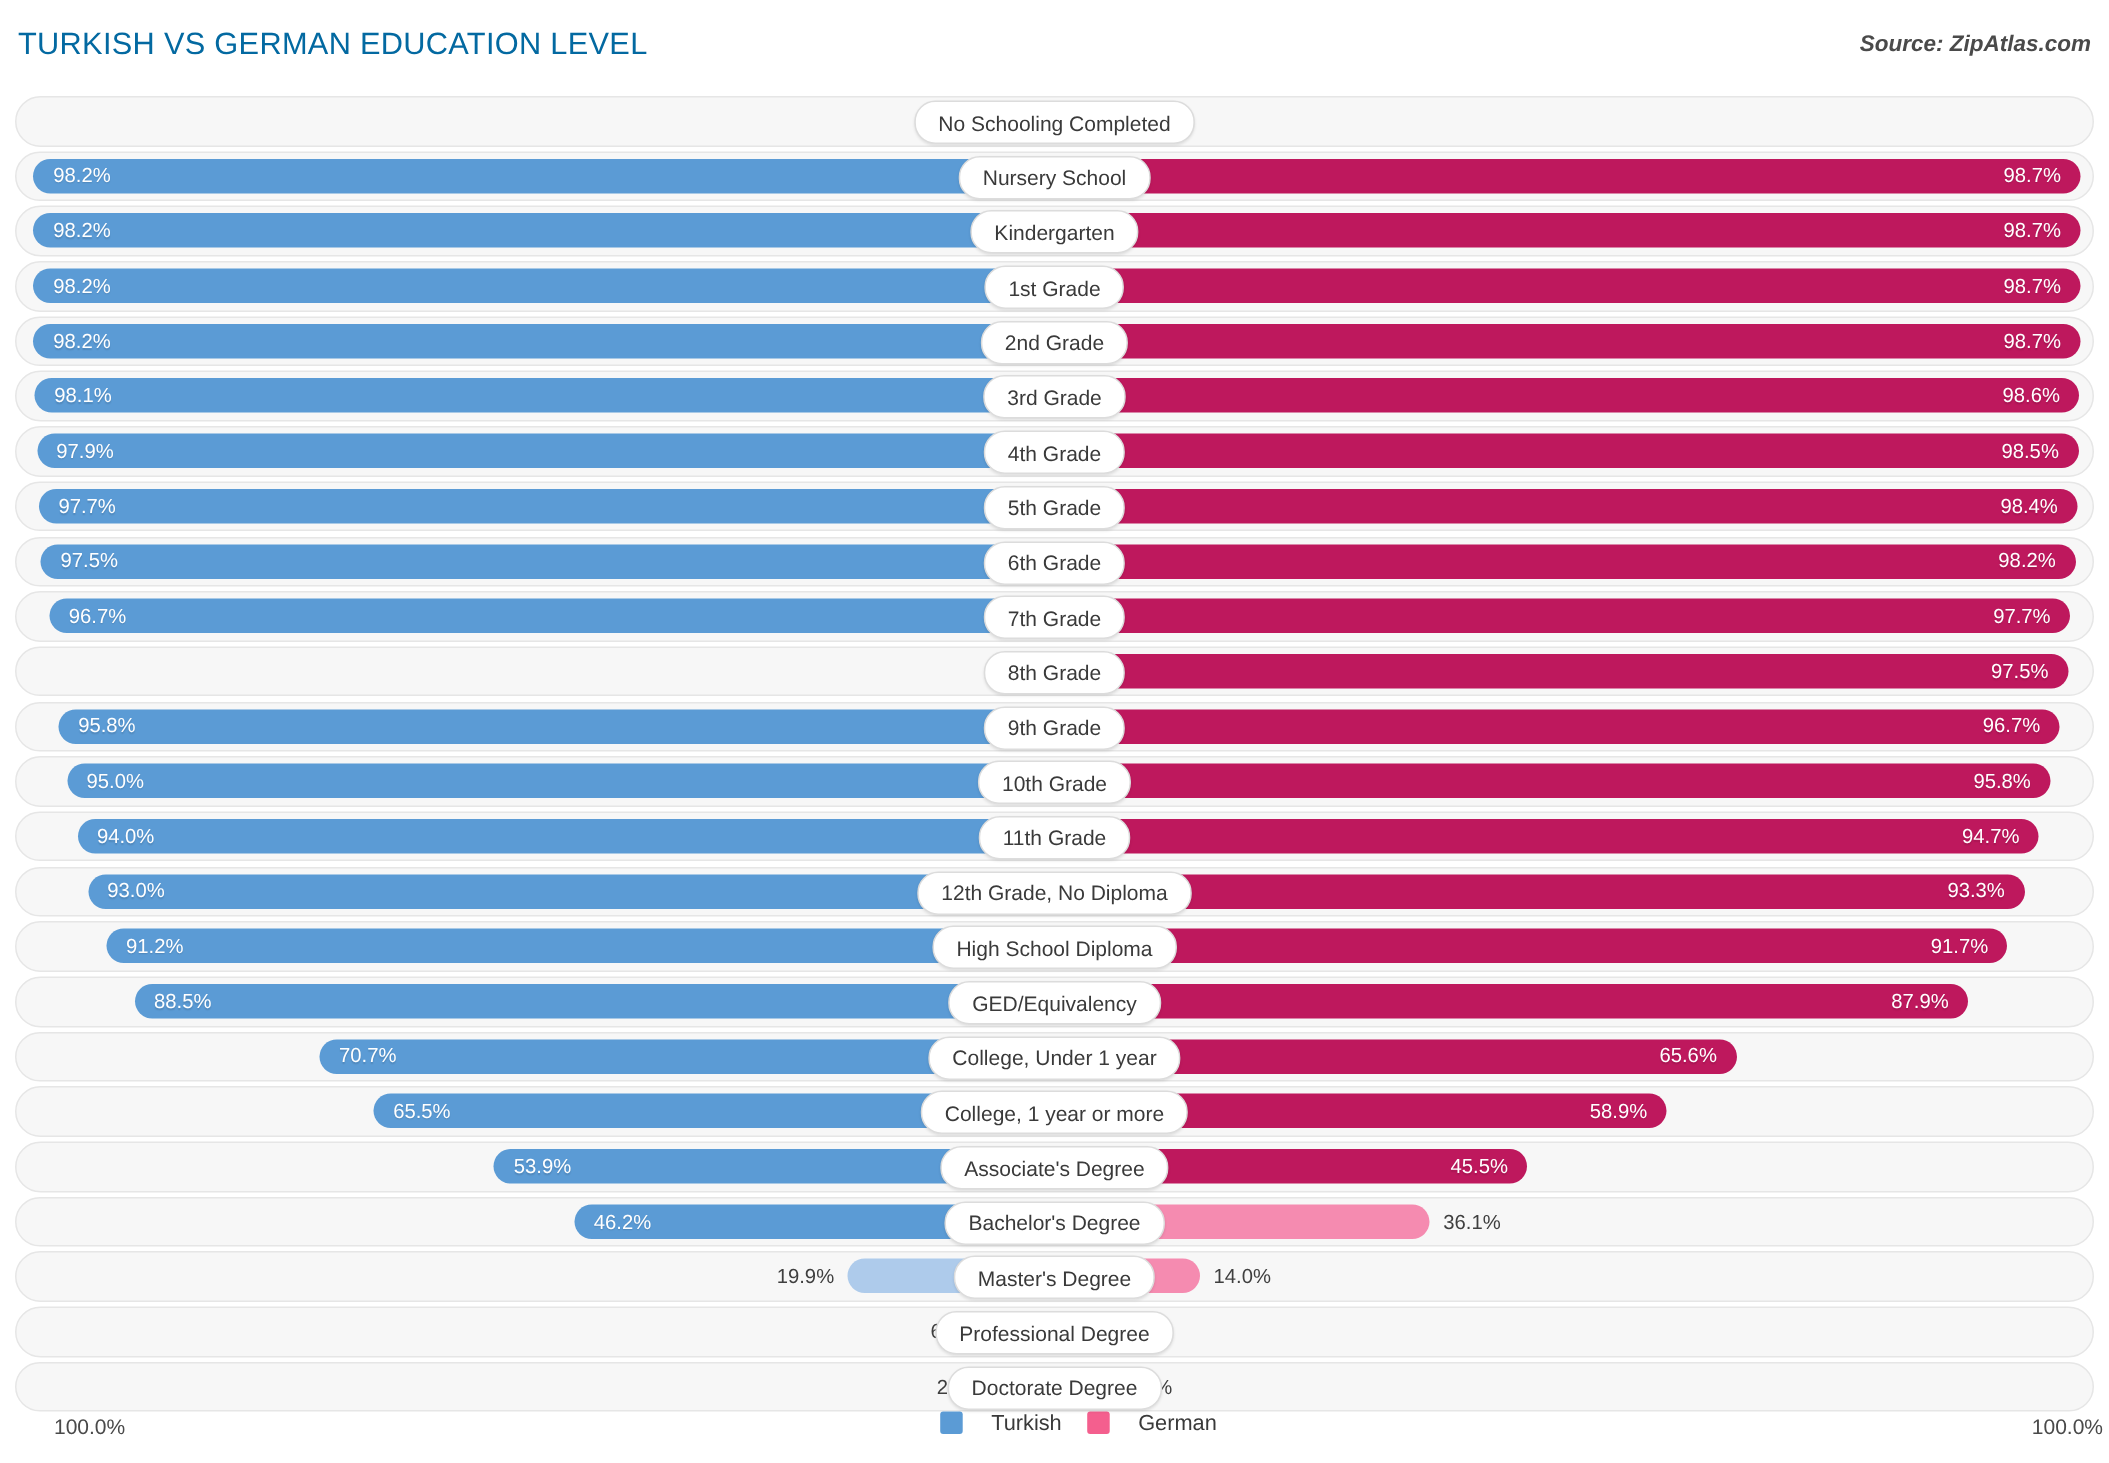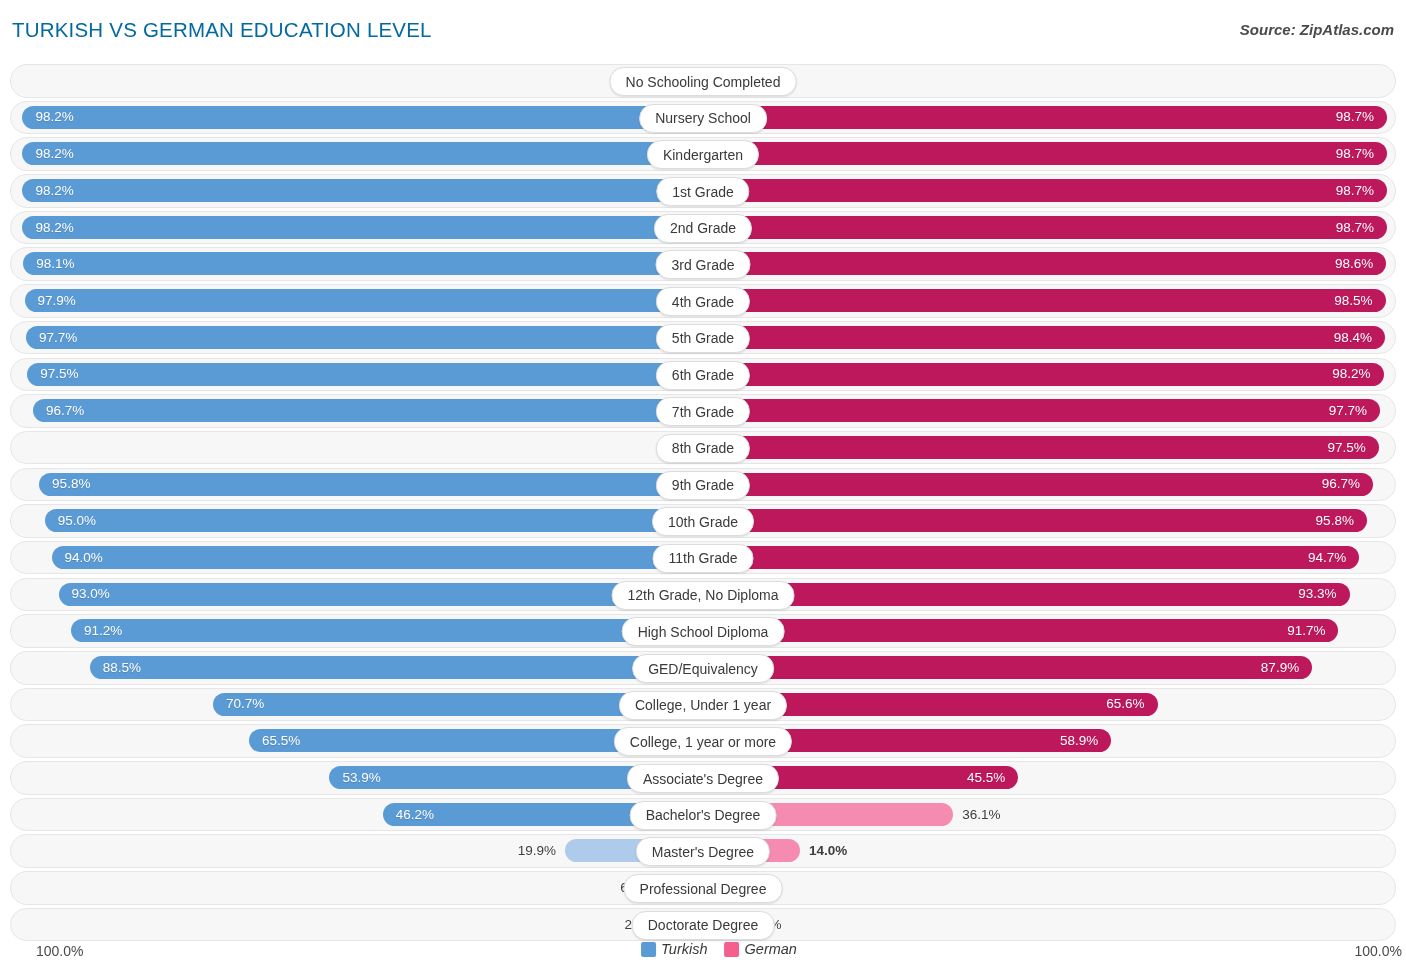--- a/index.html
+++ b/index.html
@@ -106,21 +106,21 @@
     font-size:14px;color:#4a4a4a;
   }
   .axis-right{
     position:absolute;right:36px;top:2px;
     font-size:14px;color:#4a4a4a;
   }
   .legend{
     position:absolute;left:50%;top:0;transform:translateX(-50%);
     display:flex;align-items:center;gap:17px;
   }
-  .leg{display:flex;align-items:flex-end;gap:5px;font-style:italic;}
+  .leg{display:flex;align-items:flex-start;gap:19px;}
   .swatch{width:15px;height:15px;border-radius:2px;display:block;}
   .leg-label{font-size:14.5px;color:#3a3a3a;white-space:nowrap;}
 </style>
 </head>
 <body>
 
 <div class="page">
 
   <div class="header">
     <div class="title">TURKISH VS GERMAN EDUCATION LEVEL</div>
@@ -415,21 +415,21 @@
         <div class="pill">Bachelor's Degree</div>
       </div>
       <div class="row">
         <div class="track"></div>
         <div class="half left">
           <div class="bar l blue-light" style="width: 19.9%;"></div>
           <div class="v-out l" style="right: calc(19.9% + 9px);">19.9%</div>
         </div>
         <div class="half right">
           <div class="bar r pink-light" style="width: 14%;"></div>
-          <div class="v-out r" style="left: calc(14% + 9px); font-weight: bold;">14.0%</div>
+          <div class="v-out r" style="left: calc(14% + 9px);">14.0%</div>
         </div>
         <div class="pill">Master's Degree</div>
       </div>
       <div class="row">
         <div class="track"></div>
         <div class="half left">
           <div class="bar l blue-light" style="width: 6.2%;"></div>
           <div class="v-out l" style="right: calc(6.2% + 9px);">6.2%</div>
         </div>
         <div class="half right">

